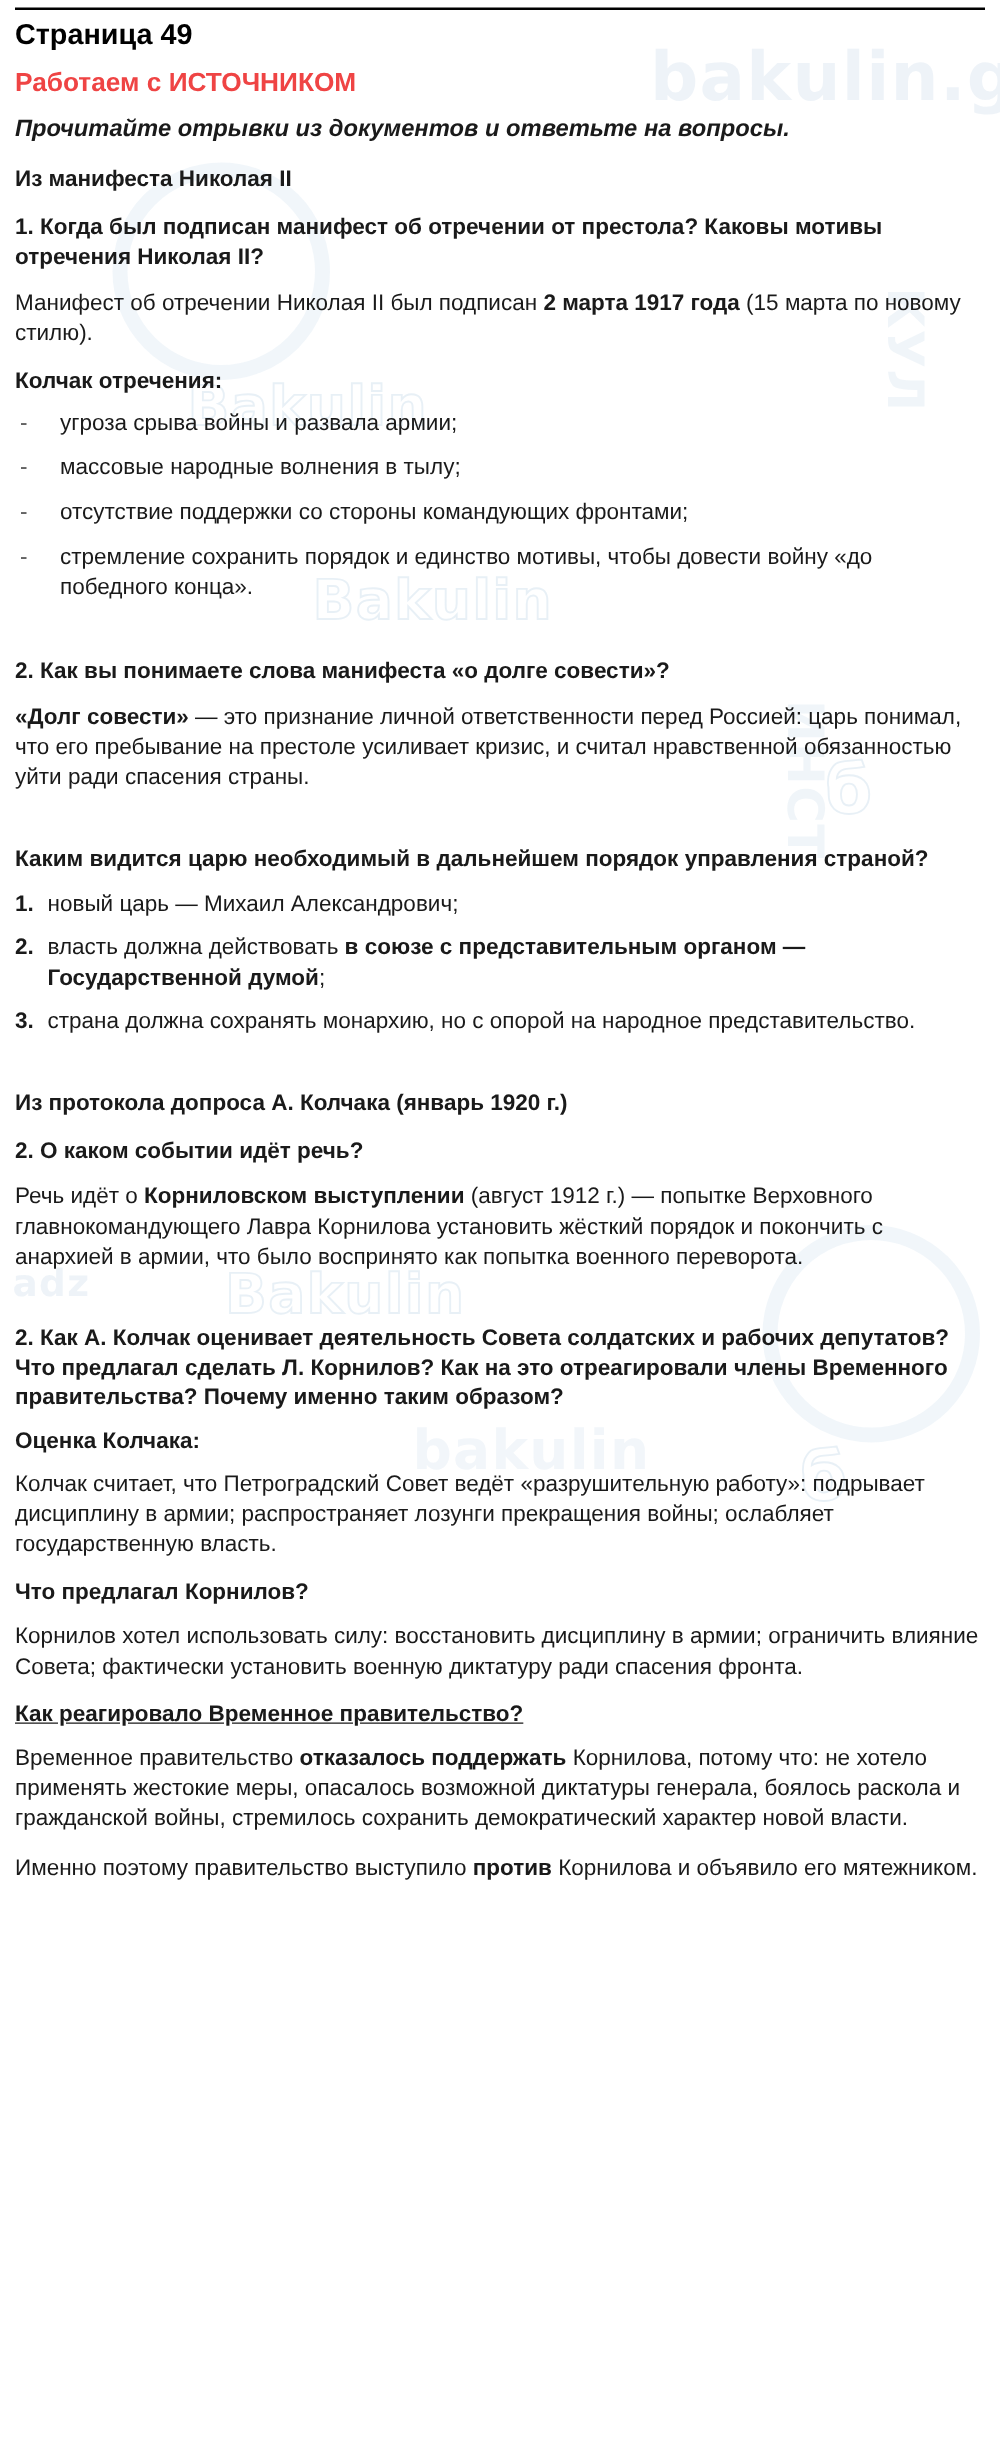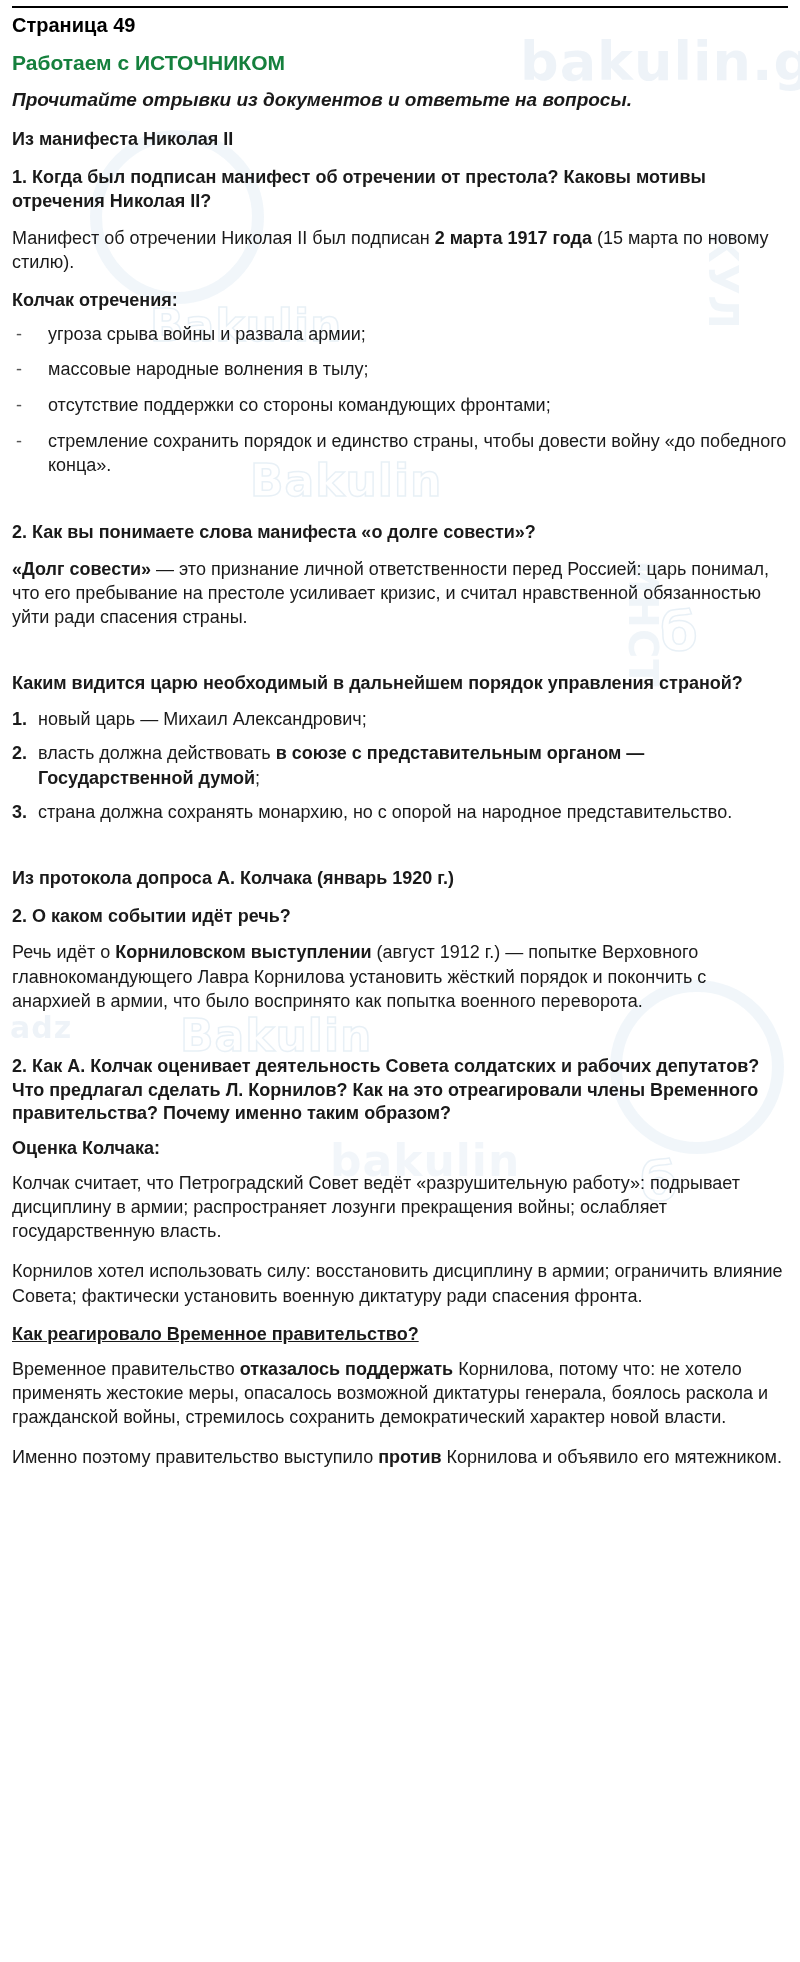--- a/index.html
+++ b/index.html
@@ -55,30 +55,30 @@
   }
   .content {
     position: relative;
     z-index: 2;
   }
   .top-rule {
     border-top: 2px solid #000;
     margin: 0 0 6px 0;
   }
   .page-label {
-    font-size: 20px;
+    font-size: 23px;
     font-weight: bold;
     margin: 0 0 14px 0;
     color: #000;
   }
   h2.section-title {
     font-size: 21px;
     font-weight: bold;
     margin: 0 0 14px 0;
-    color: #15803d;
+    color: #ef4444;
   }
   p.lead {
     font-size: 19px;
     font-weight: bold;
     margin: 0 0 18px 0;
     font-style: italic;
   }
   h3.doc-title {
     font-size: 18px;
     font-weight: bold;
@@ -186,21 +186,21 @@
     <p class="para">
       <span>Манифест об отречении Николая II был подписан </span><b>2 марта 1917 года</b><span> (15 марта по новому стилю).</span>
     </p>
 
     <p class="sub-bold">Колчак отречения:</p>
 
     <ul class="dash-list">
       <li>угроза срыва войны и развала армии;</li>
       <li>массовые народные волнения в тылу;</li>
       <li>отсутствие поддержки со стороны командующих фронтами;</li>
-      <li>стремление сохранить порядок и единство страны, чтобы довести войну «до победного конца».</li>
+      <li>стремление сохранить порядок и единство мотивы, чтобы довести войну «до победного конца».</li>
     </ul>
 
     <div class="gap-lg"></div>
 
     <p class="q">2. Как вы понимаете слова манифеста «о долге совести»?</p>
 
     <p class="para">
       <b>«Долг совести»</b><span> — это признание личной ответственности перед Россией: царь понимал, что его пребывание на престоле усиливает кризис, и считал нравственной обязанностью уйти ради спасения страны.</span>
     </p>
 
@@ -225,20 +225,21 @@
       <span>Речь идёт о </span><b>Корниловском выступлении</b><span> (август 1912 г.) — попытке Верховного главнокомандующего Лавра Корнилова установить жёсткий порядок и покончить с анархией в армии, что было воспринято как попытка военного переворота.</span>
     </p>
 
     <div class="gap-lg"></div>
 
     <p class="q">2. Как А. Колчак оценивает деятельность Совета солдатских и рабочих депутатов? Что предлагал сделать Л. Корнилов? Как на это отреагировали члены Временного правительства? Почему именно таким образом?</p>
 
     <p class="sub-bold">Оценка Колчака:</p>
     <p class="para">Колчак считает, что Петроградский Совет ведёт «разрушительную работу»: подрывает дисциплину в армии; распространяет лозунги прекращения войны; ослабляет государственную власть.</p>
 
+    <p class="sub-bold">Что предлагал Корнилов?</p>
     <p class="para">Корнилов хотел использовать силу: восстановить дисциплину в армии; ограничить влияние Совета; фактически установить военную диктатуру ради спасения фронта.</p>
 
     <p class="underline-head">Как реагировало Временное правительство?</p>
     <p class="para">
       <span>Временное правительство </span><b>отказалось поддержать</b><span> Корнилова, потому что: не хотело применять жестокие меры, опасалось возможной диктатуры генерала, боялось раскола и гражданской войны, стремилось сохранить демократический характер новой власти.</span>
     </p>
 
     <p class="para">
       <span>Именно поэтому правительство выступило </span><b>против</b><span> Корнилова и объявило его мятежником.</span>
     </p>

